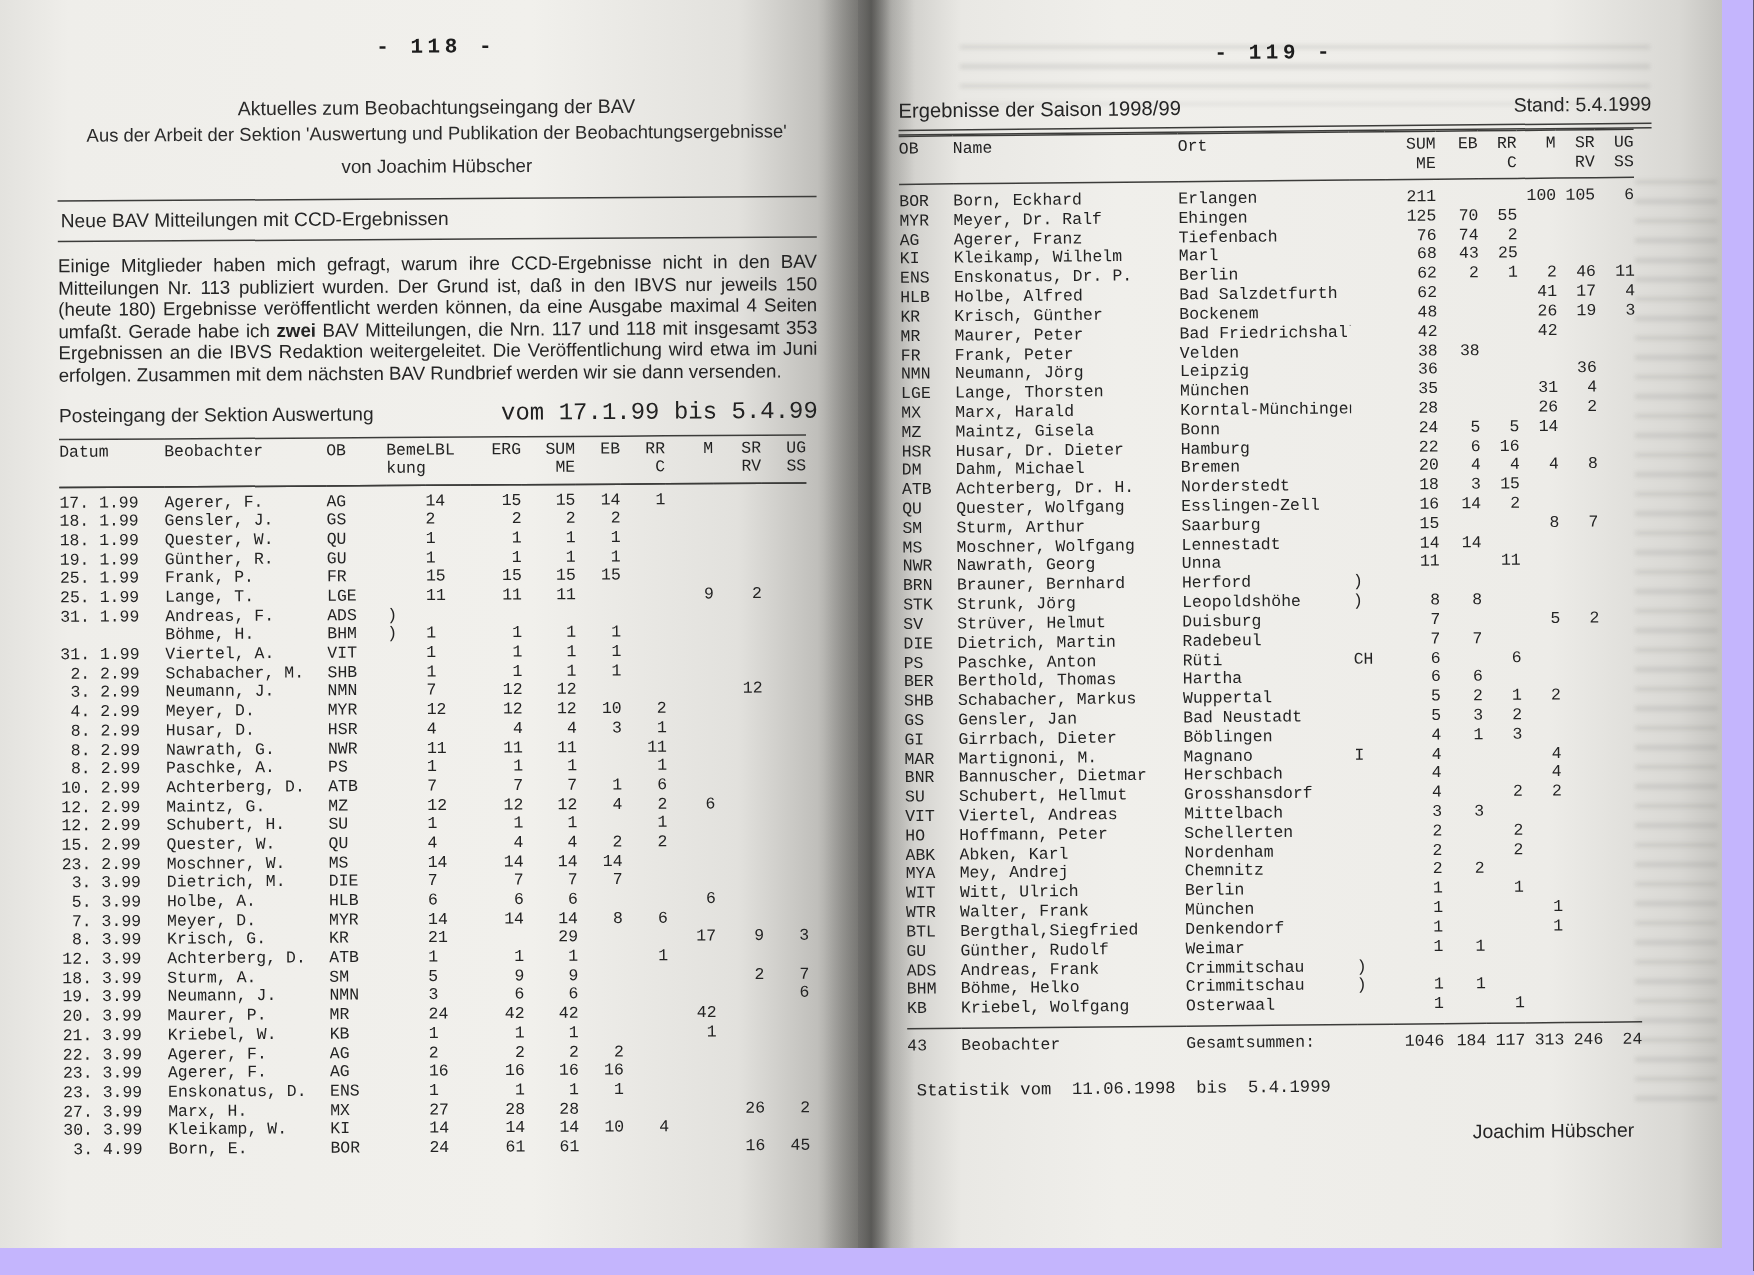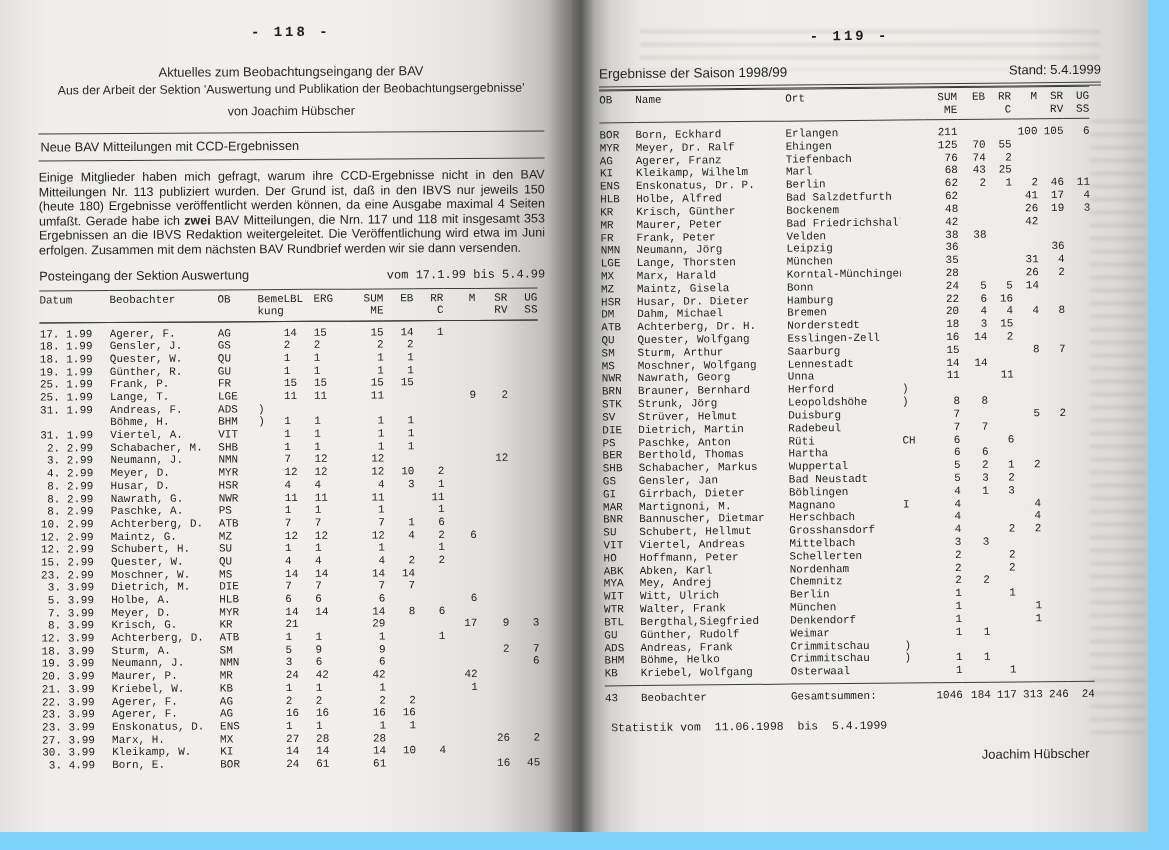--- a/index.html
+++ b/index.html
@@ -1,16 +1,16 @@
 <!DOCTYPE html>
 <html><head>
 <meta charset="utf-8">
 <style>
   html,body{margin:0;padding:0;background:#111;}
-  .scan{position:relative;width:1169px;height:850px;overflow:hidden;background:#7dd3fc;
+  .scan{position:relative;width:1169px;height:850px;overflow:hidden;background:#c4b5fd;
         font-family:"Liberation Sans",sans-serif;color:#222;}
   .paper-left{position:absolute;left:0;top:0;width:572px;height:832px;
         background:linear-gradient(to right,#e3e2de 0%,#efeeea 8%,#f1f0ec 62%,#e2e1dd 86%,#bdbcb8 96%,#979692 100%);}
   .paper-right{position:absolute;left:572px;top:0;width:576px;height:832px;
         background:linear-gradient(to right,#8a8986 0%,#c9c8c4 4%,#e9e8e4 12%,#f0efeb 30%,#edece8 80%,#d9d8d4 95%,#c4c3bf 100%);}
   .gutter{position:absolute;left:545px;top:0;width:65px;height:832px;
         background:linear-gradient(to right,rgba(40,40,38,0) 0%,rgba(40,40,38,.28) 42%,rgba(30,30,28,.55) 55%,rgba(40,40,38,.18) 75%,rgba(40,40,38,0) 100%);}
   .smudge{position:absolute;background:repeating-linear-gradient(to bottom,rgba(120,120,116,.18) 0 3px,rgba(120,120,116,0) 3px 13px);filter:blur(1.5px);}
 
   
@@ -19,37 +19,37 @@
         letter-spacing:3px;text-align:center;color:#1d1d1d;}
   .pagenum.l{margin-bottom:24px;}
   .head1{font-size:13px;text-align:center;color:#2a2a2a;margin-bottom:3px;}
   .head2{font-size:12.3px;text-align:center;color:#2a2a2a;margin-bottom:8px;}
   .byline{font-size:12.5px;text-align:center;color:#2a2a2a;margin-bottom:14px;}
   .hr{border:0;border-top:1.4px solid #3c3c3a;margin:0;}
   .section-head{font-size:12.8px;color:#262626;padding:5px 0 6px 2px;}
   .para{font-size:12.5px;line-height:14.6px;text-align:justify;color:#242424;margin-top:9px;}
   .posteingang-row{display:flex;justify-content:space-between;align-items:baseline;margin:10px 0 6px 0;}
   .posteingang-title{font-size:12.8px;color:#262626;}
-  .period{font-family:"Liberation Mono",monospace;font-size:12px;color:#222;}
+  .period{font-family:"Liberation Mono",monospace;font-size:16px;color:#222;}
 
   table.grid{border-collapse:collapse;table-layout:fixed;white-space:pre;
         font-family:"Liberation Mono",monospace;color:#232323;}
   table.grid th,table.grid td{padding:0;overflow:hidden;font-weight:normal;vertical-align:top;}
   table.grid thead th{border-top:1.4px solid #3c3c3a;border-bottom:1.4px solid #3c3c3a;
         padding-top:3px;padding-bottom:3px;font-size:11px;line-height:12.5px;text-align:left;}
   table.grid thead th div{min-height:12.5px;}
 
   .t-left{width:498px;font-size:11px;line-height:12.68px;}
   .t-left tbody tr:first-child td{padding-top:5px;}
   .t-left th:nth-child(1),.t-left td:nth-child(1){width:70px;}
   .t-left th:nth-child(2),.t-left td:nth-child(2){width:108px;}
   .t-left th:nth-child(3),.t-left td:nth-child(3){width:40px;}
   .t-left th:nth-child(4),.t-left td:nth-child(4){width:26px;}
   .t-left th:nth-child(5),.t-left td:nth-child(5){width:30px;}
-  .t-left th:nth-child(6),.t-left td:nth-child(6){width:34px;font-family:Liberation Mono, monospace;}
+  .t-left th:nth-child(6),.t-left td:nth-child(6){width:34px;text-align:right;font-family:Liberation Mono, monospace;}
   .t-left th:nth-child(7),.t-left td:nth-child(7){width:36px;text-align:right;}
   .t-left th:nth-child(8),.t-left td:nth-child(8){width:30px;text-align:right;}
   .t-left th:nth-child(9),.t-left td:nth-child(9){width:30px;text-align:right;}
   .t-left th:nth-child(10),.t-left td:nth-child(10){width:32px;text-align:right;}
   .t-left th:nth-child(11),.t-left td:nth-child(11){width:32px;text-align:right;}
   .t-left th:nth-child(12),.t-left td:nth-child(12){width:30px;text-align:right;}
 
   
   .content-right{position:absolute;left:602px;top:28px;width:502px;transform:rotate(-.55deg);}
   .pagenum.r{margin-bottom:20px;}

